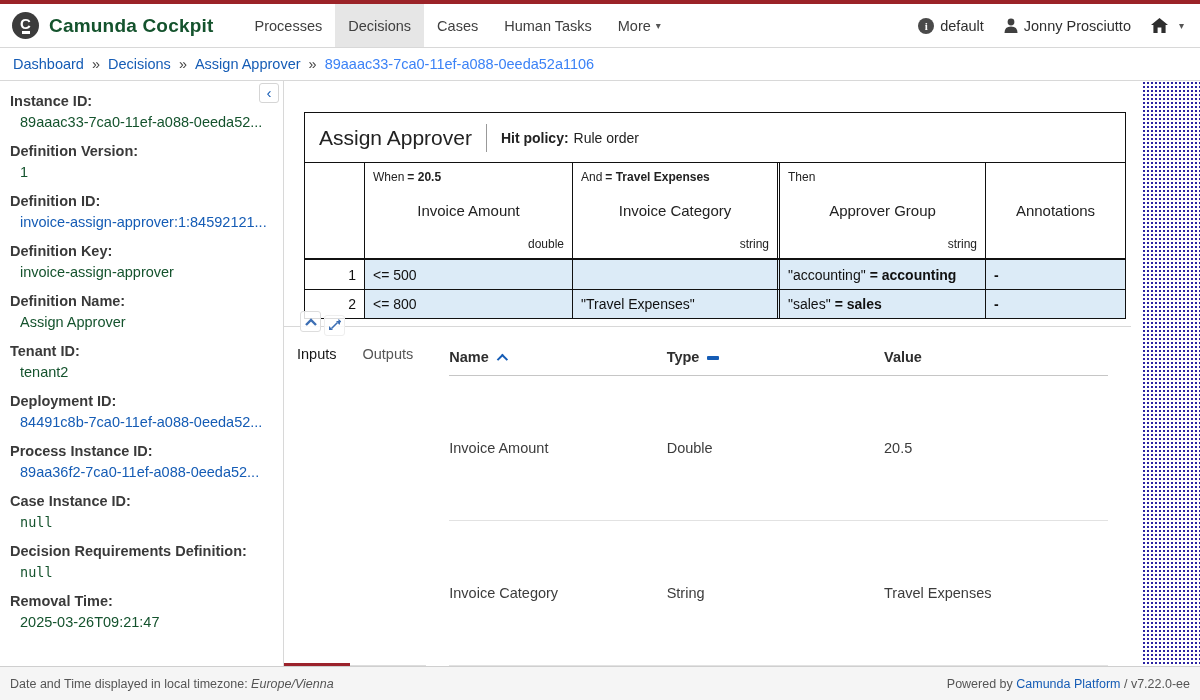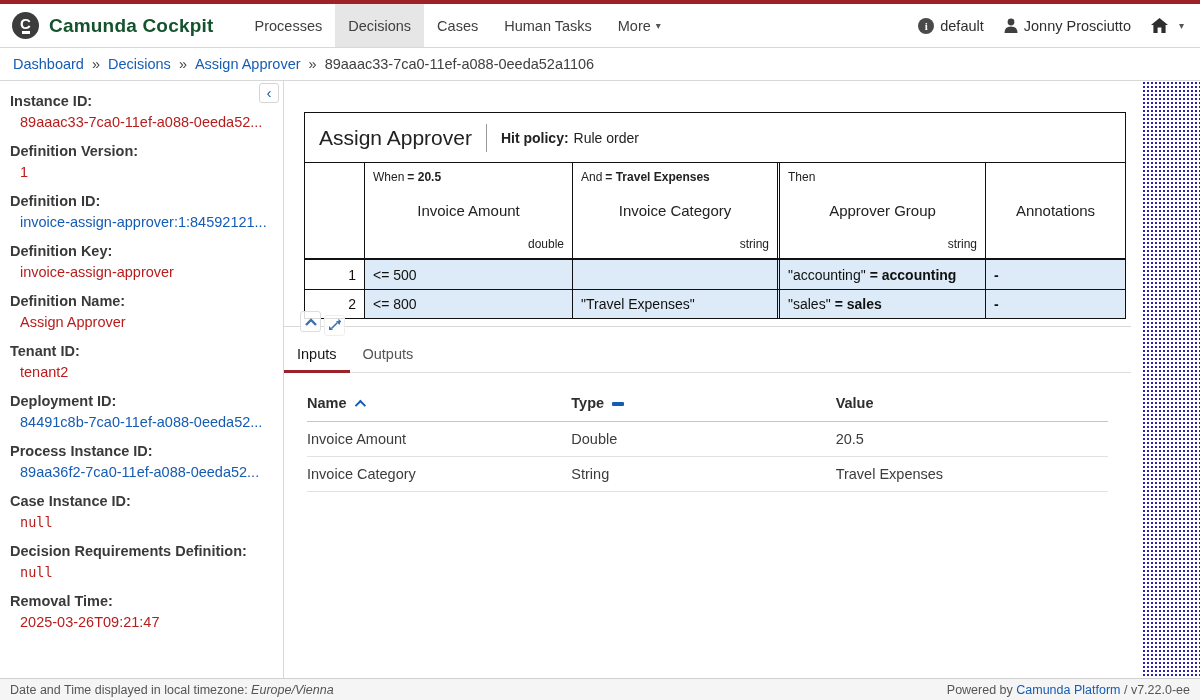--- a/index.html
+++ b/index.html
@@ -25,34 +25,34 @@
   .nav-right { margin-left:auto; display:flex; align-items:center; padding-right:16px; gap:20px; }
   .nav-right .chip { display:flex; align-items:center; gap:6px; font-size:14.5px; color:#2e2e2e; cursor:pointer; }
   .icon-info { width:16px; height:16px; border-radius:50%; background:#4a4a4a; color:#fff;
                font-size:11px; font-weight:bold; font-family:"Liberation Serif",serif;
                display:flex; align-items:center; justify-content:center; }
 
   .breadcrumb-bar { height:33px; flex:0 0 auto; display:flex; align-items:center;
                     padding-left:13px; border-bottom:1px solid #d8d8d8; font-size:14.5px; }
   .breadcrumb-bar a { color:#155cb5; }
   .crumb-sep { color:#444; margin:0 8px; }
-  .crumb-current { color:#404040;text-align:right; }
+  .crumb-current { color:#3b82f6;text-align:right; }
 
   
   .content { flex:1 1 auto; display:flex; min-height:0; }
 
   
   .sidebar { width:284px; flex:0 0 auto; border-right:1px solid #d8d8d8; position:relative;
              padding:12px 14px 0 10px; overflow:hidden; }
   .collapse-btn { position:absolute; top:2px; right:4px; width:20px; height:20px;
                   border:1px solid #d5d5d5; border-radius:3px; background:#fff; color:#155cb5;
                   font-size:15px; line-height:17px; text-align:center; cursor:pointer; }
   .field { margin-bottom:13px; }
   .field-label { font-weight:bold; font-size:14.5px; color:#3a3a3a; margin-bottom:5px; }
-  .field-value { font-size:14.5px; color:#b91c1c; padding-left:10px; white-space:nowrap; }
+  .field-value { font-size:14.5px; color:#14532d; padding-left:10px; white-space:nowrap; }
   .field-value.link { color:#155cb5; cursor:pointer; }
   .field-value.mono { font-family:"DejaVu Sans Mono", monospace; font-size:13.5px; }
 
   
   .main-col { flex:1 1 auto; display:flex; flex-direction:column; min-width:0; background:#fff; }
   .pane-top { height:246px; flex:0 0 auto; border-bottom:1px solid #d8d8d8;
               padding:31px 0 0 20px; position:relative; }
 
   
   .dmn-wrap { position:relative; width:822px; }
@@ -86,21 +86,21 @@
   .dmn-cell.an { flex:1; border-right:none; font-weight:bold; }
   .out-match { font-weight:bold; margin-left:4px; }
 
   .dmn-ctrl { position:absolute; width:21px; height:21px; border:1px solid #ddd; border-radius:3px;
               background:rgba(255,255,255,.85); display:flex; align-items:center; justify-content:center;
               cursor:pointer; }
   .dmn-ctrl.up { left:-4px; bottom:-13px; }
   .dmn-ctrl.expand { left:20px; bottom:-17px; border-color:#eee; }
 
   
-  .pane-tabs { flex:1 1 auto; display:flex; flex-direction:column; min-height:0; }
+  .pane-tabs { flex:1 1 auto; display:flex; flex-direction:row; min-height:0; }
   .tabbar { display:flex; padding-top:13px; border-bottom:1px solid #ddd; }
   .tab { padding:6px 13px 8px; font-size:14.5px; color:#555; cursor:pointer;
          border-bottom:3px solid transparent; margin-bottom:-1px; }
   .tab.active { color:#161616; border-bottom-color:#9b222b; }
   .io-table { width:calc(100% - 46px); margin:12px 23px 0; border-collapse:collapse; }
   .io-table th { text-align:left; font-size:14.5px; font-weight:bold; color:#2e2e2e;
                  padding:10px 0; border-bottom:1px solid #c6c6c6; cursor:pointer; }
   .io-table td { font-size:14.5px; color:#3c3c3c; padding:9px 0; border-bottom:1px solid #e2e2e2; }
   .col-name { width:33%; } .col-type { width:33%; } .col-value { width:34%;margin-left:32px; }
   .sort-up { display:inline-block; width:8px; height:8px; border-top:2.5px solid #155cb5;
@@ -109,21 +109,21 @@
   .sort-none { display:inline-block; width:12px; height:3.5px; background:#155cb5;
                border-radius:1px; margin-left:8px; vertical-align:middle; }
 
   
   .gutter { width:11px; flex:0 0 auto; background:#fff; }
   .pattern { width:58px; flex:0 0 auto; background-color:#fff;
              background-image:radial-gradient(#2b23a3 34%, rgba(255,255,255,0) 36%);
              background-size:4px 4px; }
 
   
-  .footer { height:22px; flex:0 0 auto; background:#f5f5f5; border-top:1px solid #cfcfcf;
+  .footer { height:34px; flex:0 0 auto; background:#f5f5f5; border-top:1px solid #cfcfcf;
             display:flex; align-items:center; justify-content:space-between;
             padding:0 10px 0 10px; font-size:12.5px; color:#555; }
   .footer a { color:#155cb5; }
   .tz { font-style:italic; }
   svg { display:block; }
 </style>
 </head>
 <body>
 
 <div class="brand-strip"></div>

